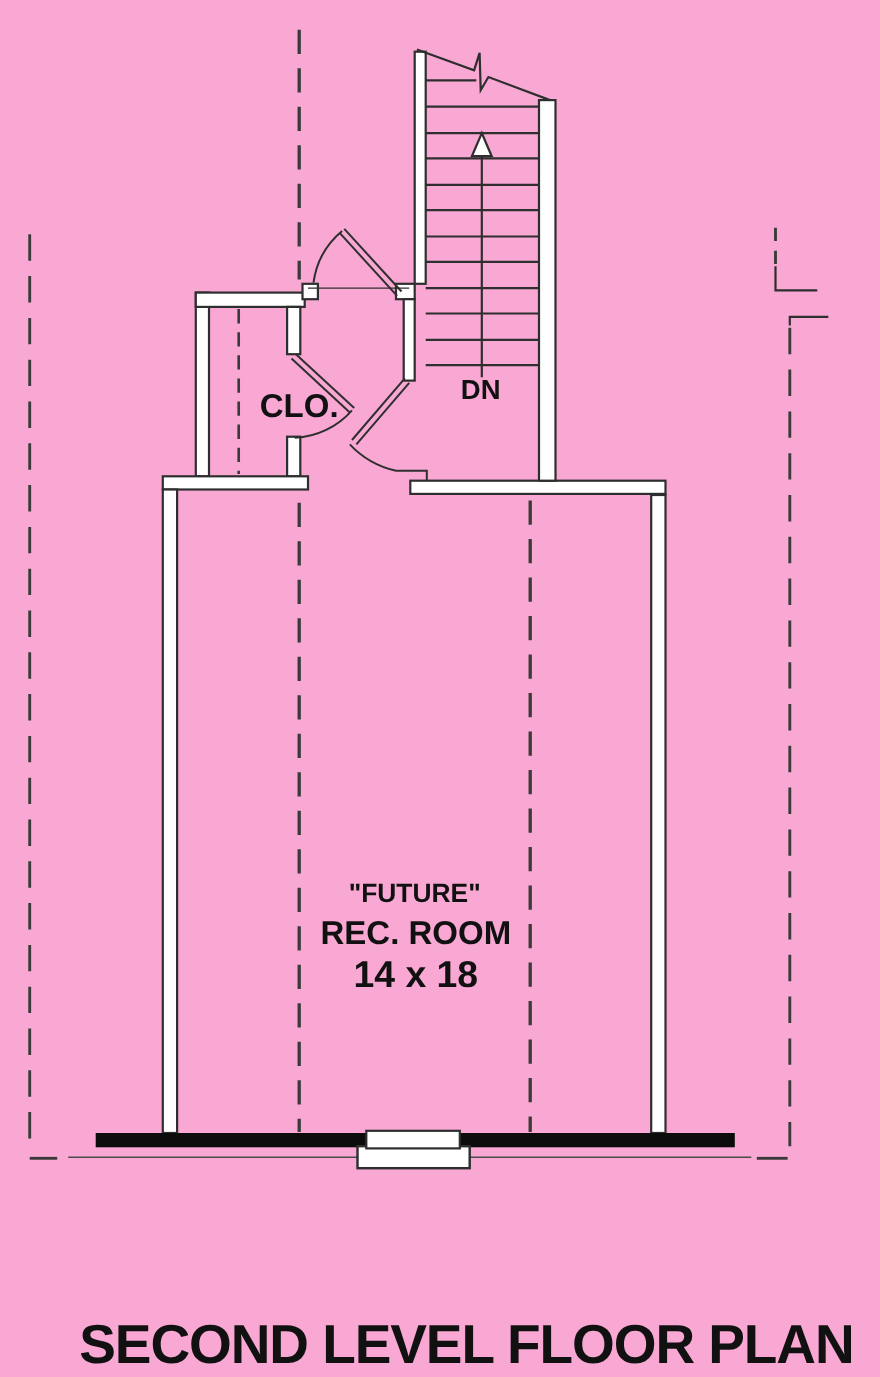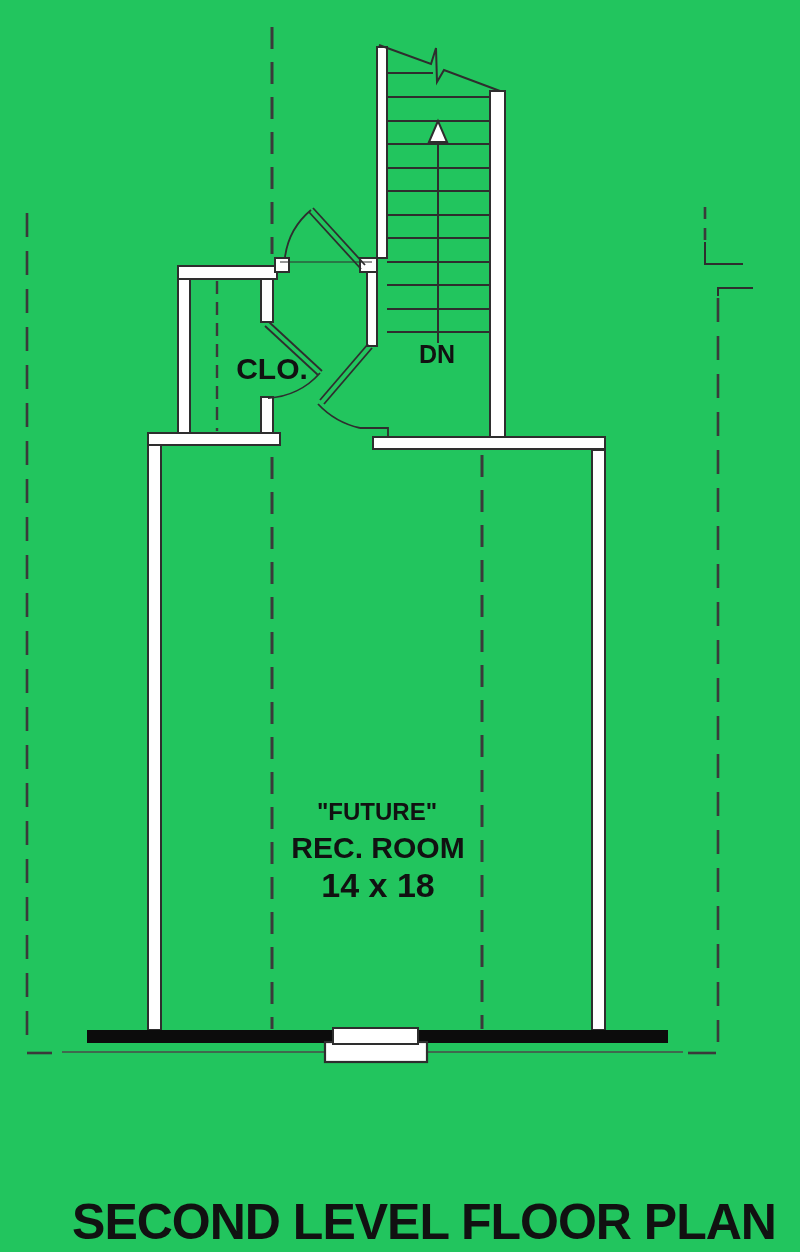--- a/index.html
+++ b/index.html
@@ -1,16 +1,16 @@
 <!DOCTYPE html>
 <html><head>
 <meta charset="utf-8">
 <style>
   html,body{margin:0;padding:0;background:#fdfdfd;}
-  #page{position:relative;width:800px;height:1252px;background:#22c55e;overflow:hidden;
+  #page{position:relative;width:800px;height:1252px;background:#f9a8d4;overflow:hidden;
         font-family:"Liberation Sans", sans-serif;}
   svg{position:absolute;left:0;top:0;}
   text{font-family:"Liberation Sans", sans-serif;font-weight:bold;}
   .t-clo{font-size:30px;}
   .t-dn{font-size:25px;}
   .t-future{font-size:24px;}
   .t-room{font-size:30px;}
   .t-size{font-size:34px;}
   .t-title{font-size:50px;letter-spacing:-1px;}
 </style>

